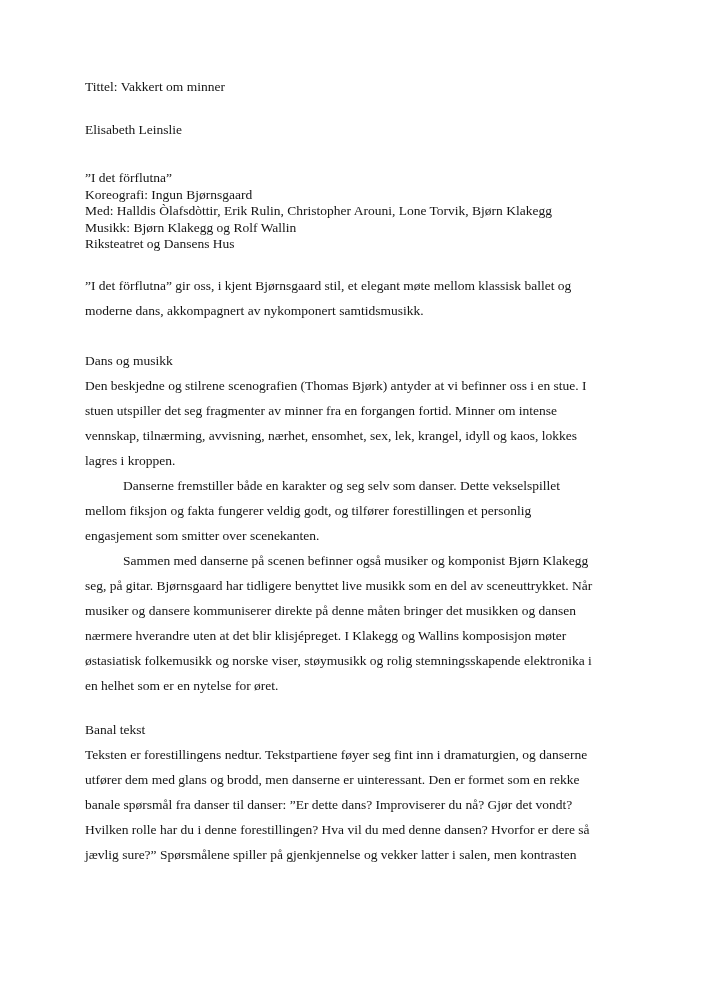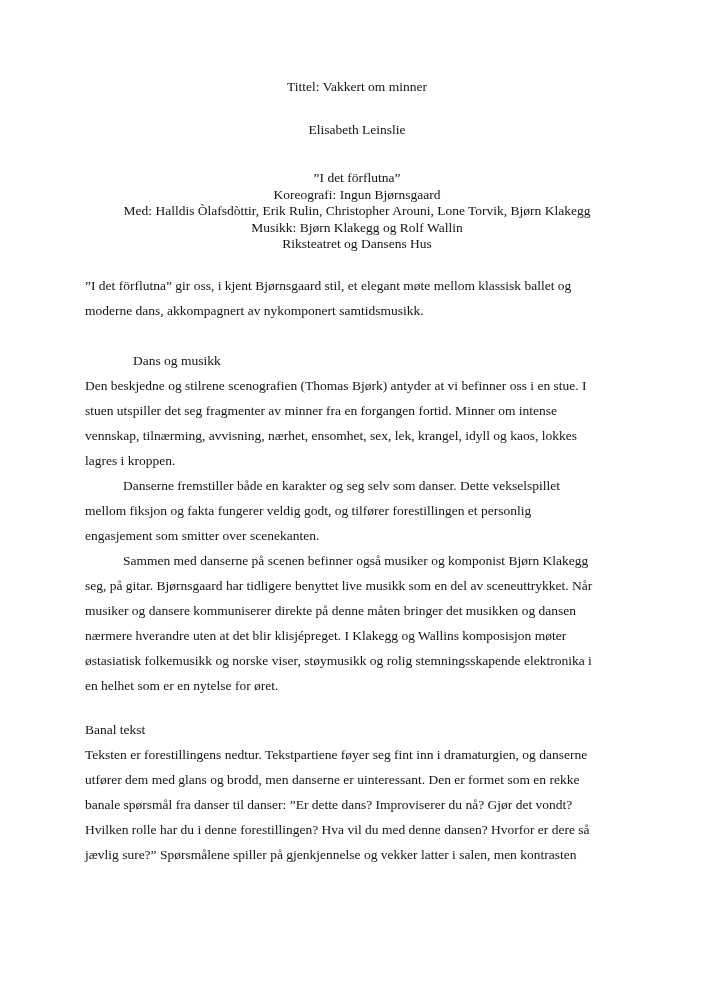--- a/index.html
+++ b/index.html
@@ -17,30 +17,30 @@
     overflow: hidden;
     font-family: "Liberation Serif", "DejaVu Serif", serif;
     font-size: 13.5px;
     color: #141414;
   }
   .tline {
     white-space: nowrap;
   }
   
   .single .tline { line-height: 16.5px; }
-  .single { line-height: 16.5px; text-align: center; }
+  .single { line-height: 16.5px; }
   
   .body-block .tline { line-height: 25px; }
   .body-block { line-height: 25px; }
 
   .ingress-line { margin-top: 15px; }
   .author-line  { margin-top: 26px; }
   .credits      { margin-top: 32px; }
   .intro        { margin-top: 20px; }
-  .heading-dans  { margin-top: 25px; margin-left: 48px; }
+  .heading-dans  { margin-top: 25px; }
   .heading-banal { margin-top: 19px; }
 
   .para.indent .tline:first-child { padding-left: 38px; }
 
   .section-heading { font-weight: normal; }
 </style>
 </head>
 <body>
 
 <div class="page">

